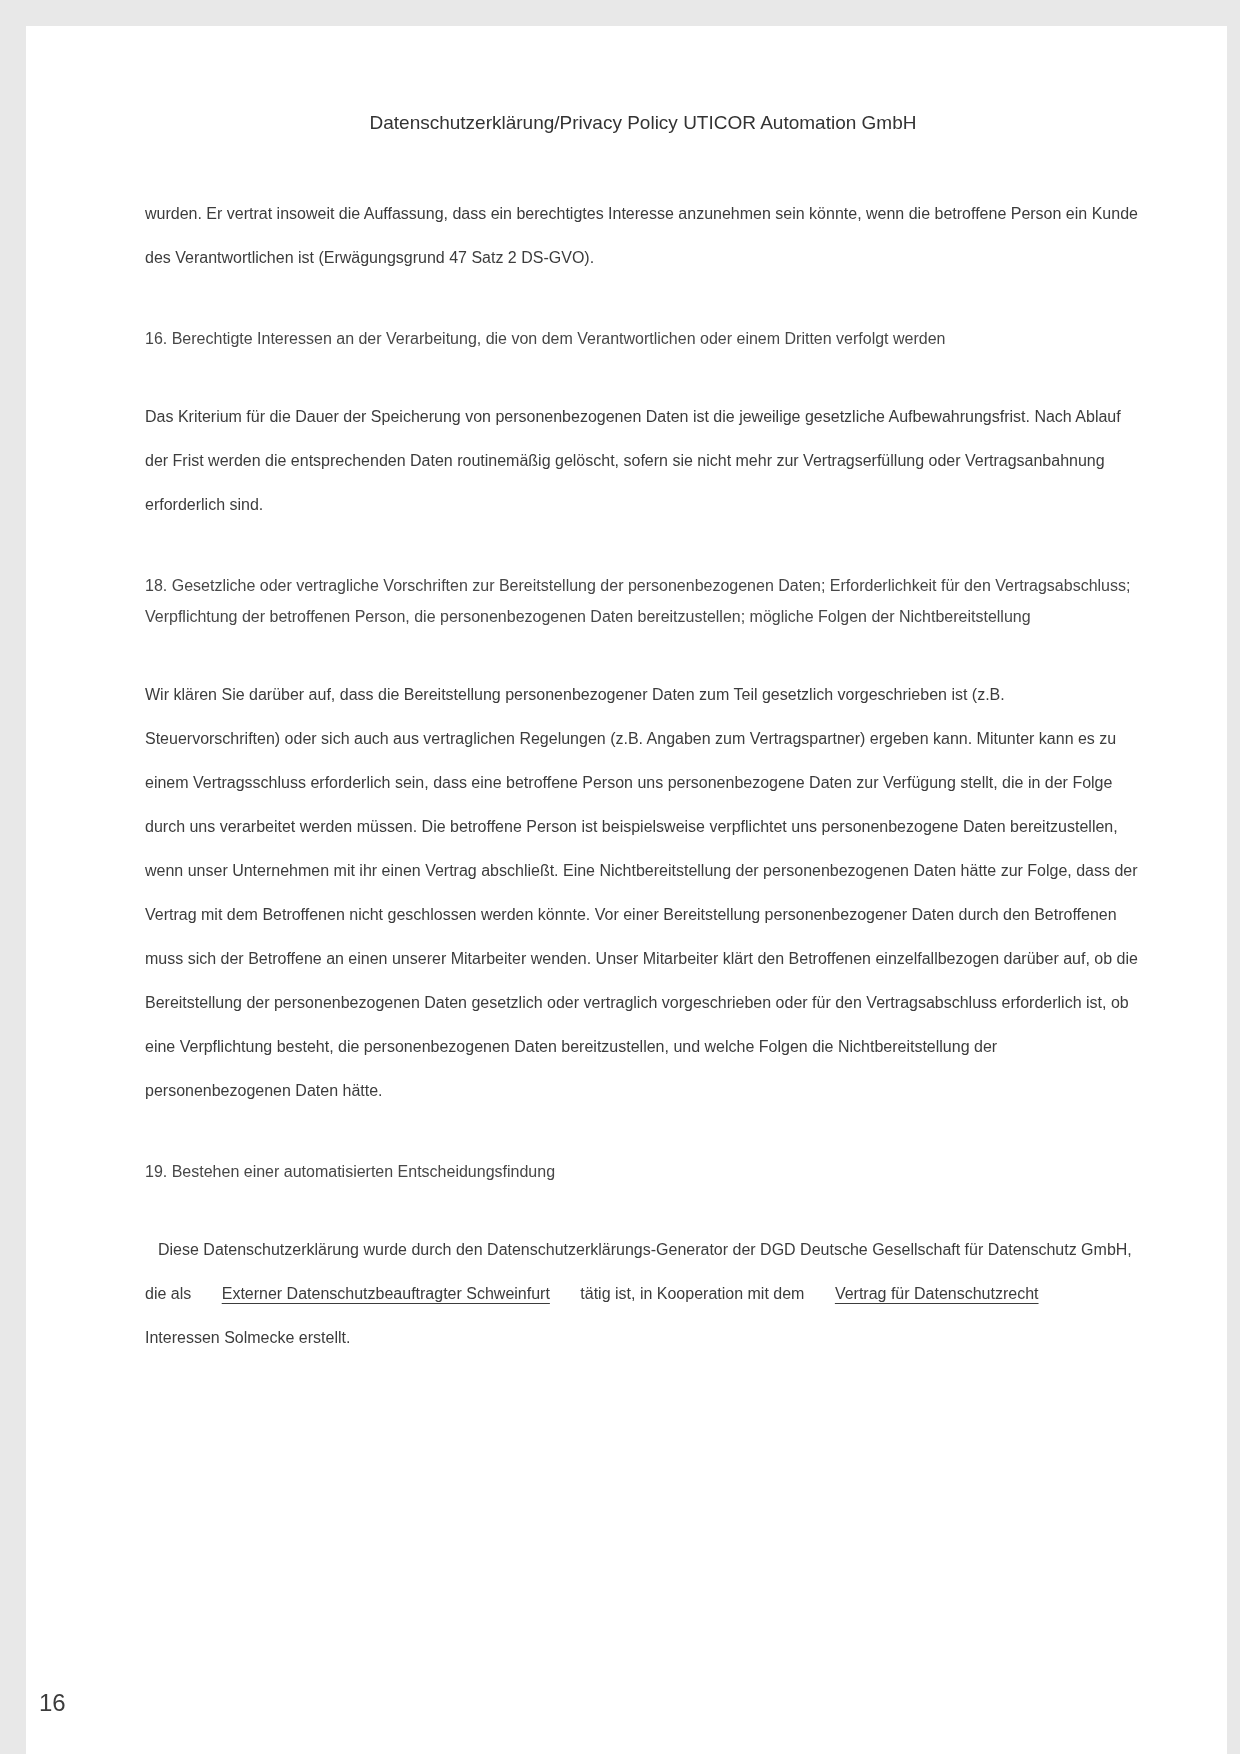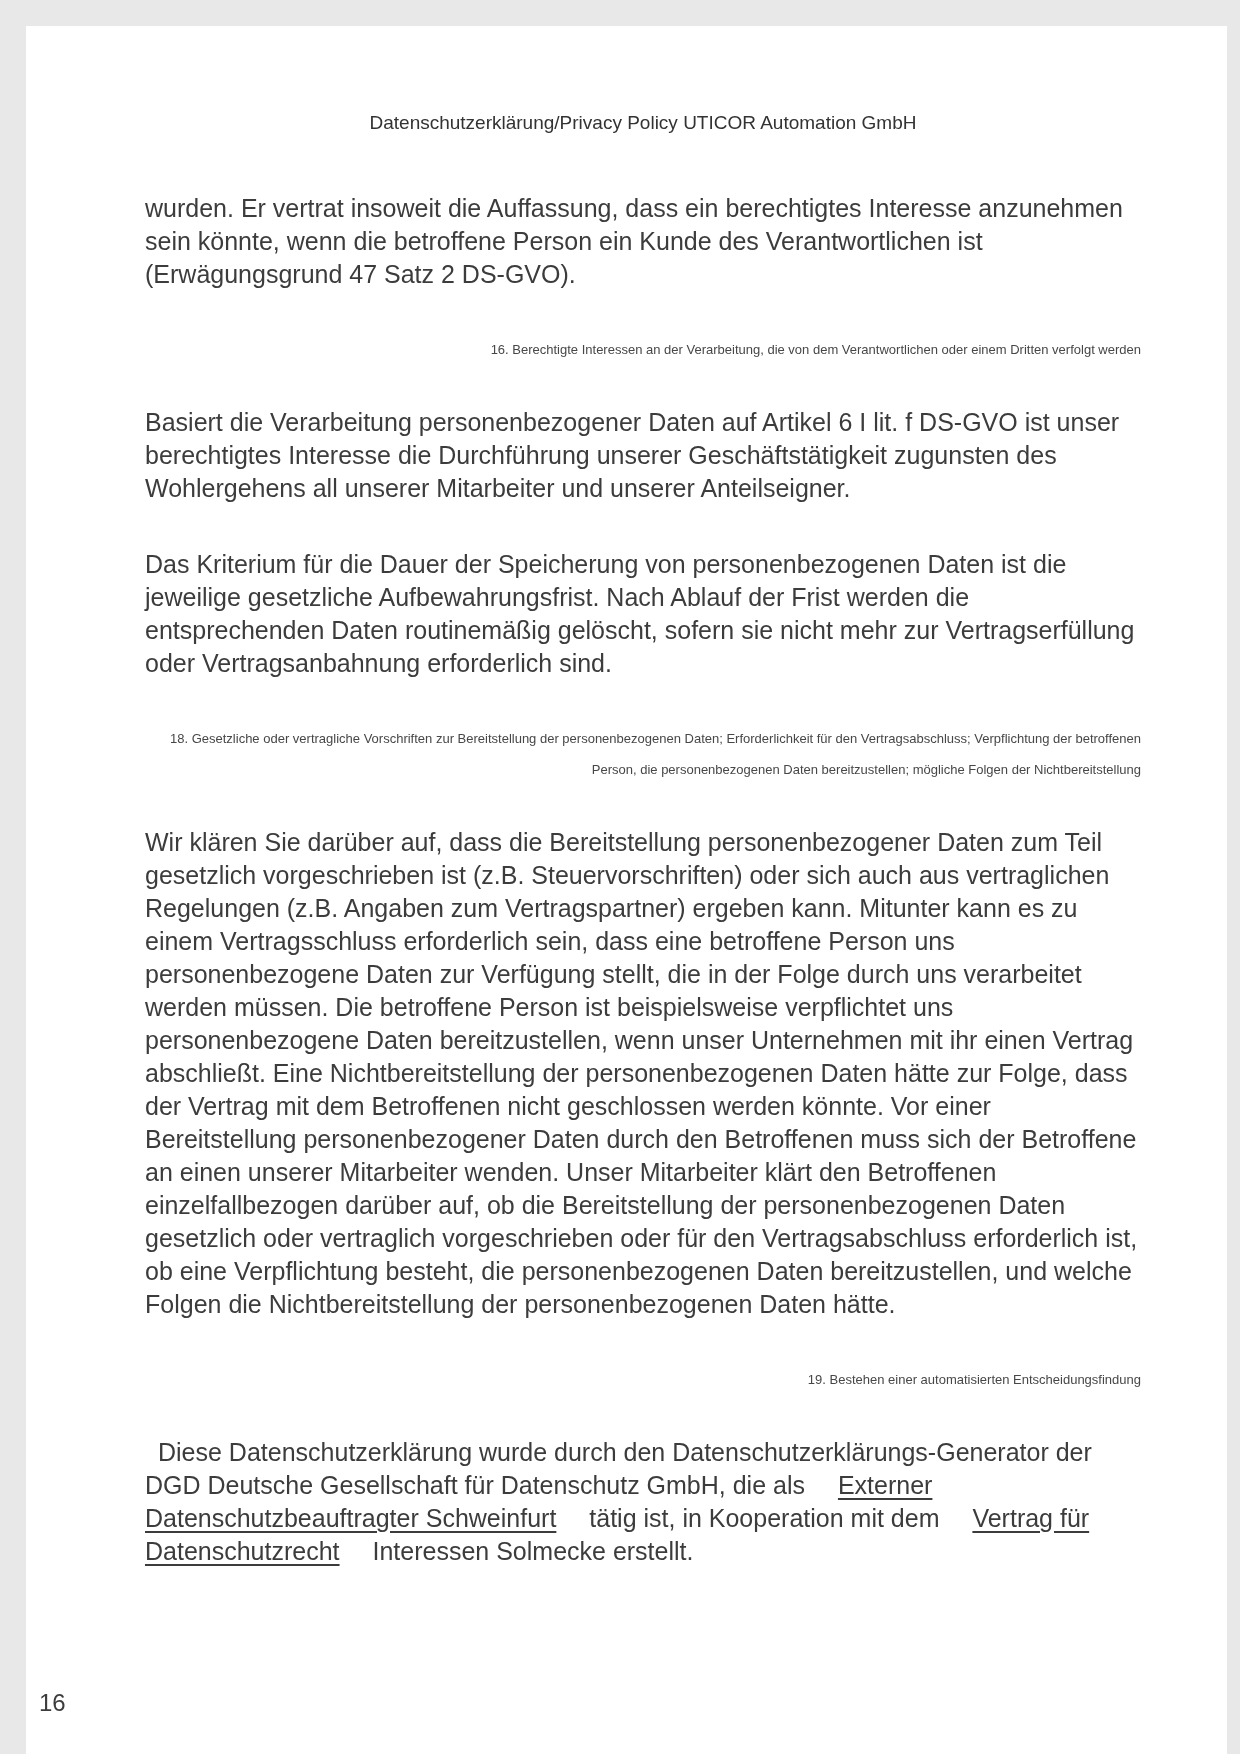--- a/index.html
+++ b/index.html
@@ -20,32 +20,31 @@
     width: 1048px;
   }
   .header-title {
     text-align: center;
     font-size: 19px;
     line-height: 26px;
     color: #333333;
     margin-bottom: 30px;
   }
   p.body {
-    font-size: 25px;
-    line-height: 33px;
+    font-size: 16px;
+    line-height: 44px;
     color: #3c3c3c;
     margin: 0 0 17px 0;
   }
   h2.sec {
-    font-size: 13px;
+    font-size: 16px;
     line-height: 31px;
     font-weight: 400;
     color: #474747;
     margin: 0 0 15px 0;
-    text-align: right;
   }
   a.doclink {
     color: inherit;
     text-decoration: underline;
     text-underline-offset: 4px;
     cursor: pointer;
   }
   .page-number {
     position: absolute;
     left: 0;
@@ -60,21 +59,20 @@
 
 <div class="page">
   <div class="content">
 
     <div class="header-title">Datenschutzerklärung/Privacy Policy UTICOR Automation GmbH</div>
 
     <p class="body">wurden. Er vertrat insoweit die Auffassung, dass ein berechtigtes Interesse anzunehmen sein könnte, wenn die betroffene Person ein Kunde des Verantwortlichen ist (Erwägungsgrund 47 Satz 2 DS-GVO).</p>
 
     <h2 class="sec">16. Berechtigte Interessen an der Verarbeitung, die von dem Verantwortlichen oder einem Dritten verfolgt werden</h2>
 
-    <p class="body">Basiert die Verarbeitung personenbezogener Daten auf Artikel 6 I lit. f DS-GVO ist unser berechtigtes Interesse die Durchführung unserer Geschäftstätigkeit zugunsten des Wohlergehens all unserer Mitarbeiter und unserer Anteilseigner.</p>
 
 
     <p class="body">Das Kriterium für die Dauer der Speicherung von personenbezogenen Daten ist die jeweilige gesetzliche Aufbewahrungsfrist. Nach Ablauf der Frist werden die entsprechenden Daten routinemäßig gelöscht, sofern sie nicht mehr zur Vertragserfüllung oder Vertragsanbahnung erforderlich sind.</p>
 
     <h2 class="sec">18. Gesetzliche oder vertragliche Vorschriften zur Bereitstellung der personenbezogenen Daten; Erforderlichkeit für den Vertragsabschluss; Verpflichtung der betroffenen Person, die personenbezogenen Daten bereitzustellen; mögliche Folgen der Nichtbereitstellung</h2>
 
     <p class="body">Wir klären Sie darüber auf, dass die Bereitstellung personenbezogener Daten zum Teil gesetzlich vorgeschrieben ist (z.B. Steuervorschriften) oder sich auch aus vertraglichen Regelungen (z.B. Angaben zum Vertragspartner) ergeben kann. Mitunter kann es zu einem Vertragsschluss erforderlich sein, dass eine betroffene Person uns personenbezogene Daten zur Verfügung stellt, die in der Folge durch uns verarbeitet werden müssen. Die betroffene Person ist beispielsweise verpflichtet uns personenbezogene Daten bereitzustellen, wenn unser Unternehmen mit ihr einen Vertrag abschließt. Eine Nichtbereitstellung der personenbezogenen Daten hätte zur Folge, dass der Vertrag mit dem Betroffenen nicht geschlossen werden könnte. Vor einer Bereitstellung personenbezogener Daten durch den Betroffenen muss sich der Betroffene an einen unserer Mitarbeiter wenden. Unser Mitarbeiter klärt den Betroffenen einzelfallbezogen darüber auf, ob die Bereitstellung der personenbezogenen Daten gesetzlich oder vertraglich vorgeschrieben oder für den Vertragsabschluss erforderlich ist, ob eine Verpflichtung besteht, die personenbezogenen Daten bereitzustellen, und welche Folgen die Nichtbereitstellung der personenbezogenen Daten hätte.</p>
 
     <h2 class="sec">19. Bestehen einer automatisierten Entscheidungsfindung</h2>
 

